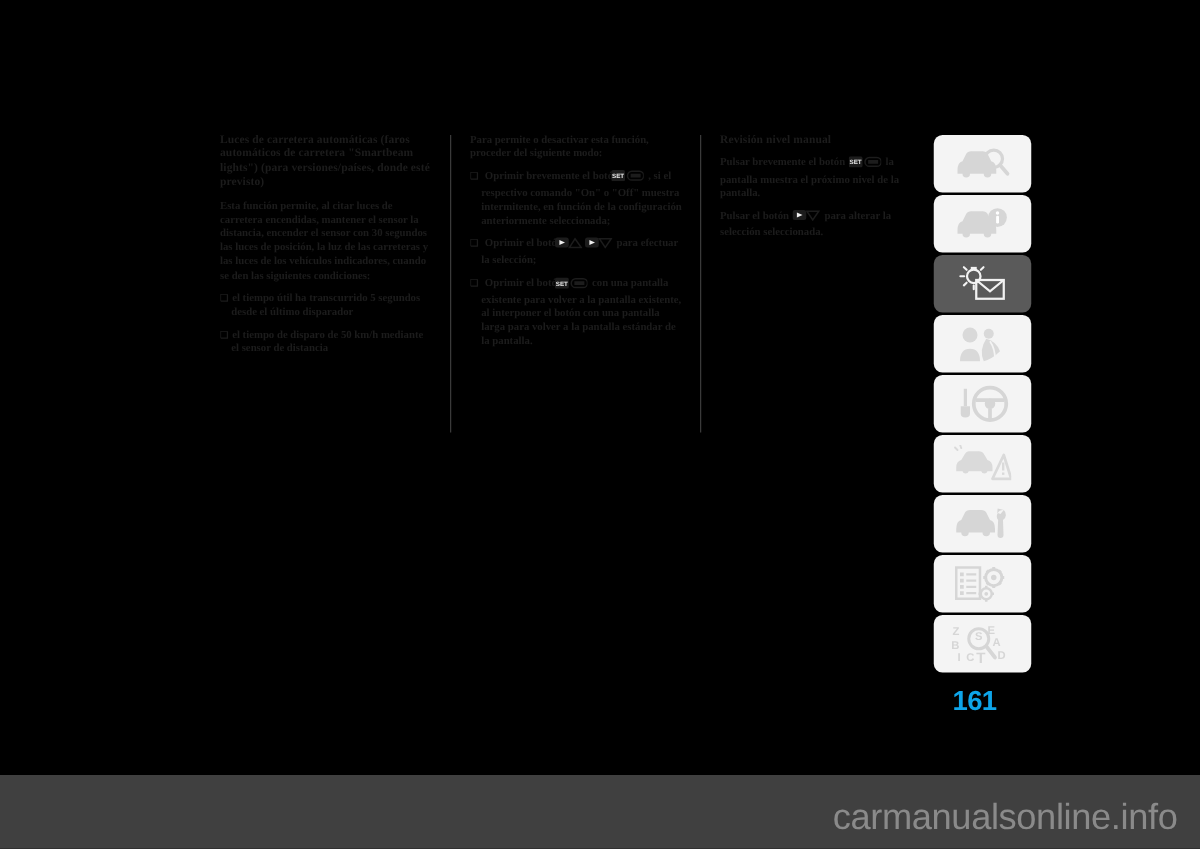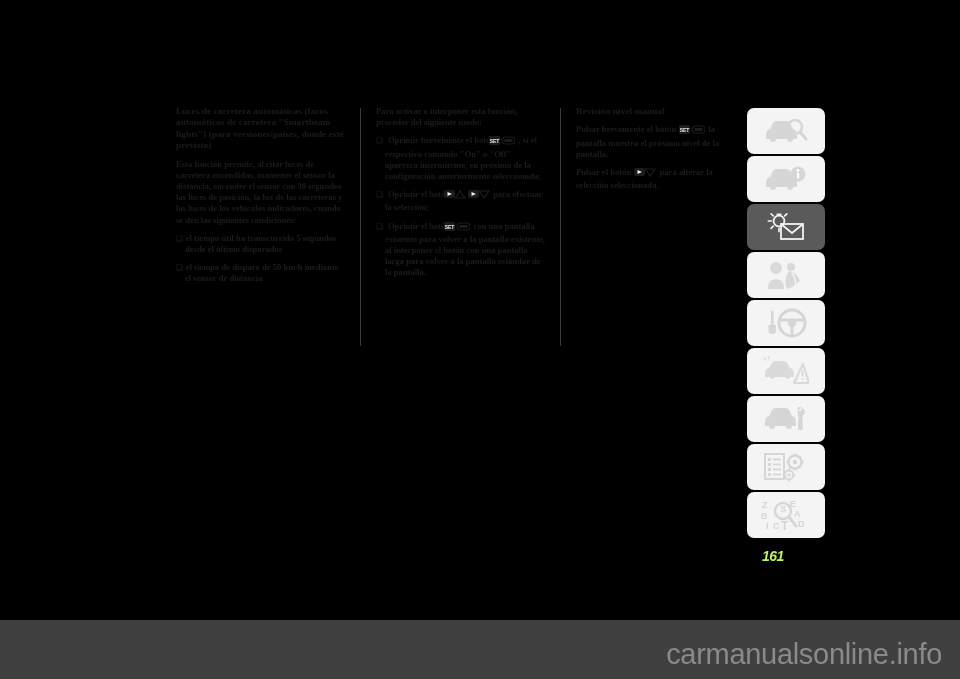--- a/index.html
+++ b/index.html
@@ -122,25 +122,24 @@
     background: #5a5a5a;
   }
   .side-item svg { display: block; }
 
   
   #page-number {
     position: absolute;
     left: 762px;
     top: 548px;
     font-family: "Liberation Sans", sans-serif;
-    font-size: 14px;
+    font-size: 22px;
     font-weight: bold;
-    color: #bef264;
+    color: #0ea5e9;
     letter-spacing: -0.5px;
-    font-style: italic;
   }
 
   
   #watermark {
     position: absolute;
     left: 0;
     top: 620px;
     width: 960px;
     height: 59px;
     background: #404040;
@@ -167,34 +166,34 @@
       <p class="body">Esta función permite, al citar luces de carretera encendidas, mantener el sensor la distancia, encender el sensor con 30 segundos las luces de posición, la luz de las carreteras y las luces de los vehículos indicadores, cuando se den las siguientes condiciones:</p>
       <ul class="bullets">
         <li><span class="ind">el tiempo útil ha transcurrido 5 segundos desde el último disparador</span></li>
         <li><span class="ind">el tiempo de disparo de 50 km/h mediante el sensor de distancia</span></li>
       </ul>
     </div>
 
     <div class="col-sep"></div>
 
     <div class="col">
-      <p class="body">Para activar o interponer esta función, proceder del siguiente modo:</p>
+      <p class="body">Para permite o desactivar esta función, proceder del siguiente modo:</p>
 
       <ul class="bullets">
         <li>
           <span>Oprimir brevemente el botón</span>
           <span class="inline-icon">
             <svg width="26" height="9" viewBox="0 0 26 9">
               <rect x="0" y="0" width="11" height="9" rx="1.5" fill="#1c1c1c"></rect>
               <text x="5.5" y="6.6" font-size="5" font-family="Liberation Sans, sans-serif" font-weight="bold" fill="#e8e8e8" text-anchor="middle">SET</text>
               <rect x="13" y="1" width="13" height="7" rx="3.5" fill="none" stroke="#1c1c1c" stroke-width="1.2"></rect>
               <rect x="15.5" y="3" width="8" height="3" fill="#1c1c1c"></rect>
             </svg>
           </span>
-          <span>, si el respectivo comando "On" o "Off" aparezca intermitente, en próximo de la configuración anteriormente seleccionada;</span>
+          <span>, si el respectivo comando "On" o "Off" muestra intermitente, en función de la configuración anteriormente seleccionada;</span>
         </li>
 
         <li>
           <span>Oprimir el botón</span>
           <span class="inline-icon">
             <svg width="22" height="10" viewBox="0 0 22 10">
               <rect x="0" y="1" width="11" height="8" rx="2" fill="#1c1c1c"></rect>
               <path d="M3.5 3 L8 5 L3.5 7 Z" fill="#f0f0f0"></path>
               <path d="M16 2 L21 9 L11.5 9 Z" fill="none" stroke="#1c1c1c" stroke-width="1.2"></path>
             </svg>

